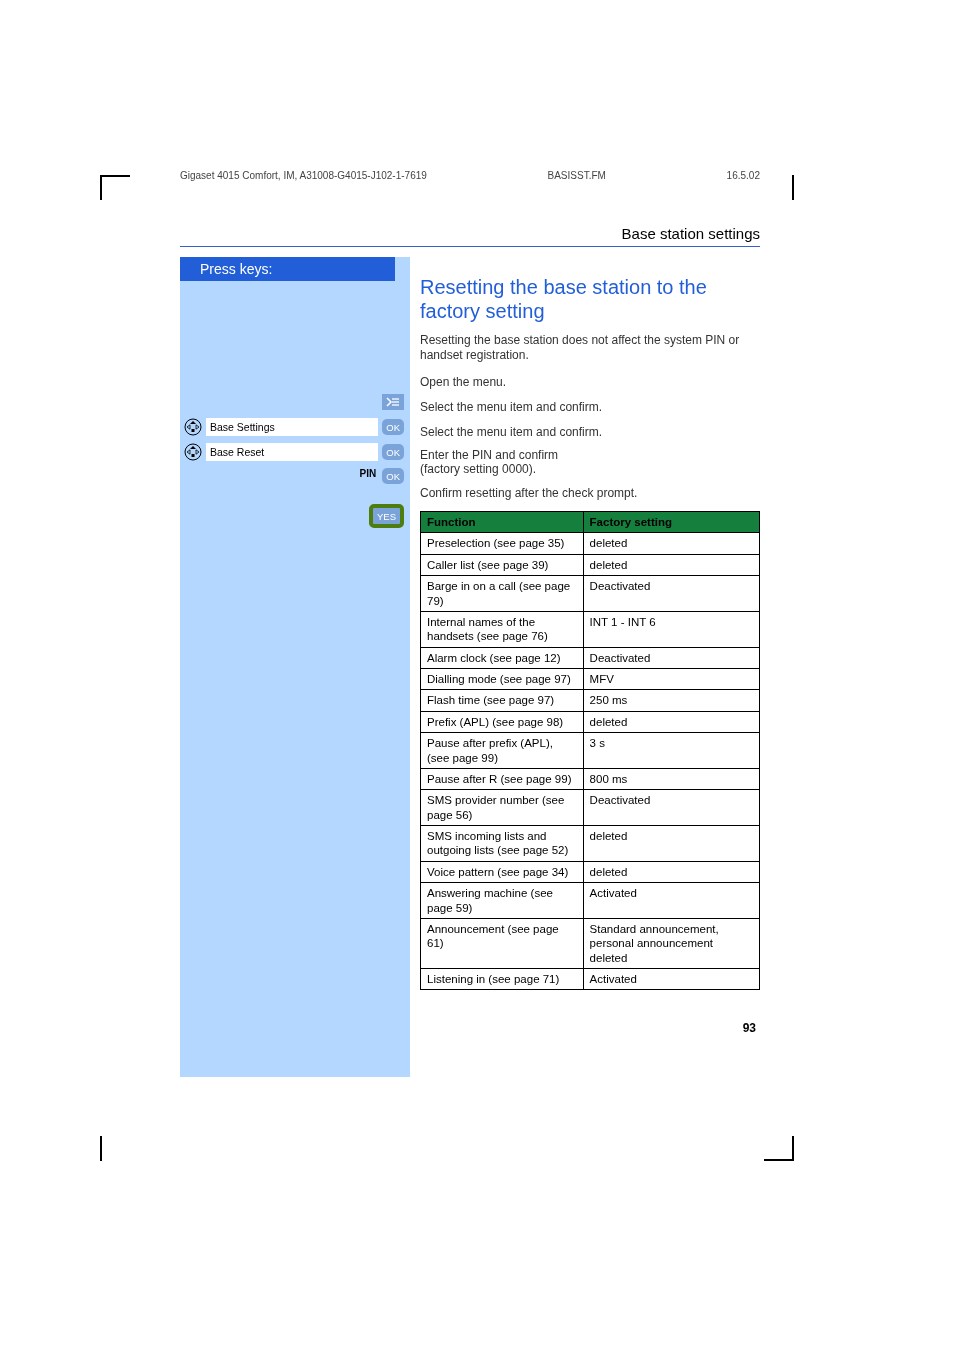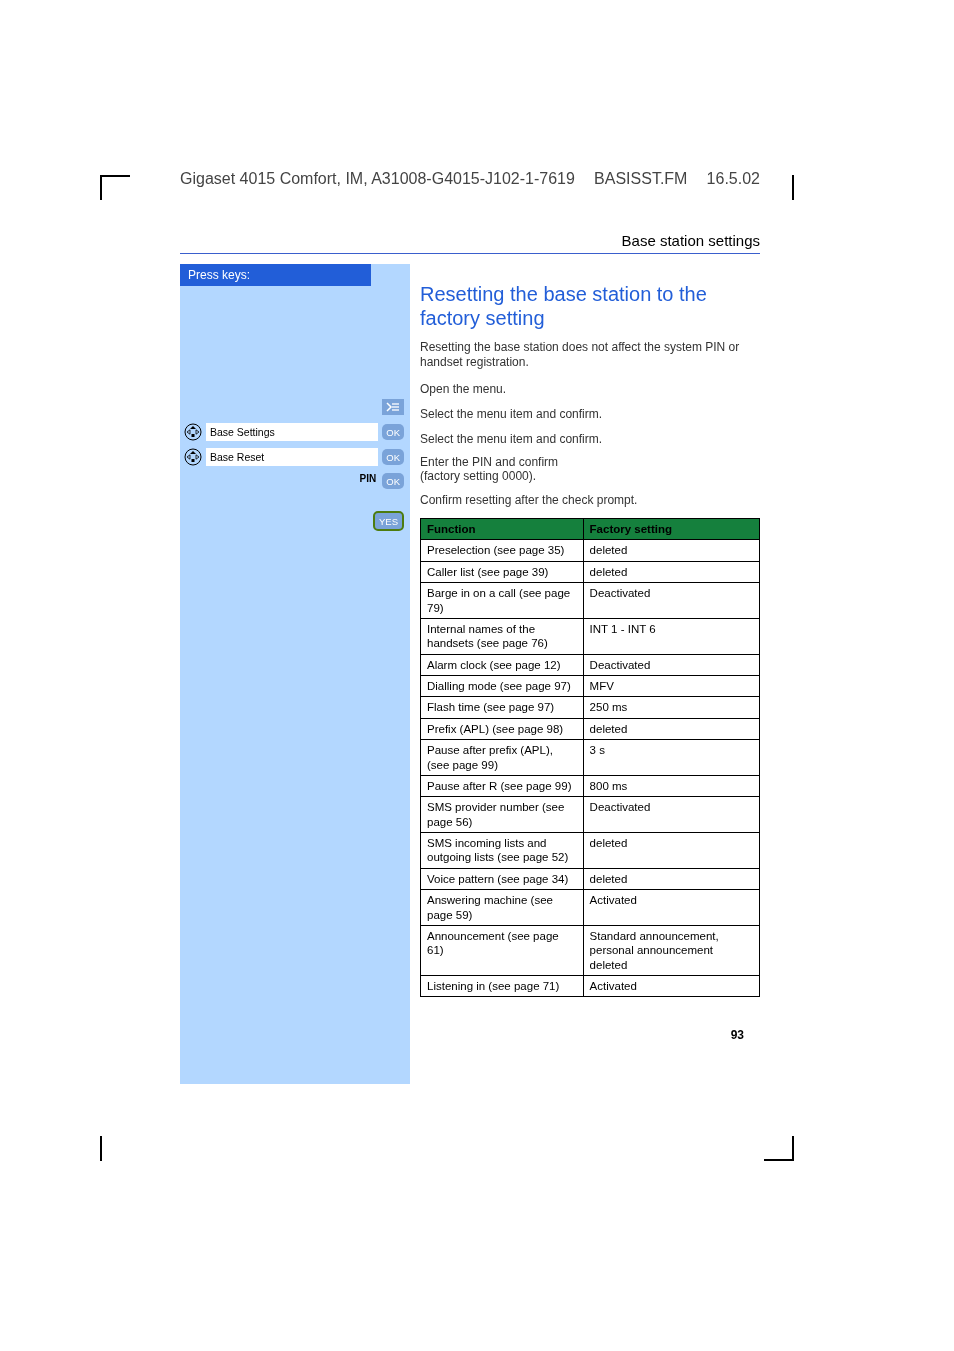--- a/index.html
+++ b/index.html
@@ -28,21 +28,21 @@
 
   .page {
     position: absolute;
     top: 170px;
     left: 180px;
     width: 580px;
   }
   .header-line {
     display: flex;
     justify-content: space-between;
-    font-size: 16px;
+    font-size: 10px;
     color: #444;
     padding-bottom: 4px;
     text-align: center;
   }
   .section-title {
     text-align: right;
     font-size: 15px;
     color: #000;
     border-bottom: 1.5px solid #3a5fcd;
     padding-bottom: 4px;
@@ -64,22 +64,22 @@
     left: 0;
     width: 230px;
     height: 820px;
     background: #b3d7ff;
     z-index: 0;
   }
   .side-label {
     position: relative;
     background: #225ed8;
     color: #fff;
-    font-size: 12px;
-    padding: 4px 8px;
+    font-size: 14px;
+    padding: 4px 20px;
     width: 175px;
     z-index: 1;
   }
   .side-steps {
     position: relative;
     z-index: 1;
     padding-top: 110px;
     padding-left: 4px;
     padding-right: 6px;
   }
@@ -177,21 +177,21 @@
     text-align: left;
     vertical-align: top;
     line-height: 1.25;
   }
   table.fset th {
     font-weight: bold;
     background: #15803d;
   }
   .page-num {
     position: absolute;
-    right: 16px;
+    right: 4px;
     bottom: -45px;
     font-weight: bold;
     font-size: 12px;
   }
 </style>
 </head>
 <body>
 
 <div class="crop-mark crop-tl"></div>
 <div class="crop-mark crop-tl2"></div>
@@ -258,21 +258,21 @@
         </div>
 
         <div class="step-row" style="height:34px;align-items:flex-start;padding-top:2px;">
           <span class="spacer"></span>
           <span class="pin-label">PIN</span>
           <span class="step-pill">OK</span>
         </div>
 
         <div class="step-row">
           <span class="spacer"></span>
-          <span class="step-pill" style="border:2px solid #4d7c0f;">YES</span>
+          <span class="step-pill" style="border:4px solid #4d7c0f;">YES</span>
         </div>
       </div>
     </div>
 
     <div class="main">
       <h2 class="topic">Resetting the base station to the factory setting</h2>
       <p class="body-text">Resetting the base station does not affect the system PIN or handset registration.</p>
 
       <p class="step-text">Open the menu.</p>
       <p class="step-text">Select the menu item and confirm.</p>

